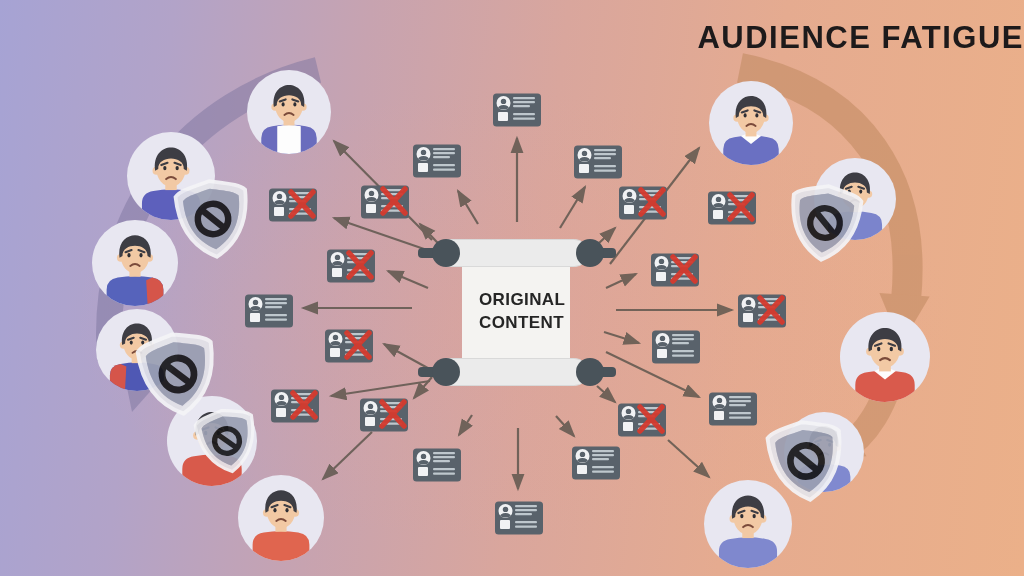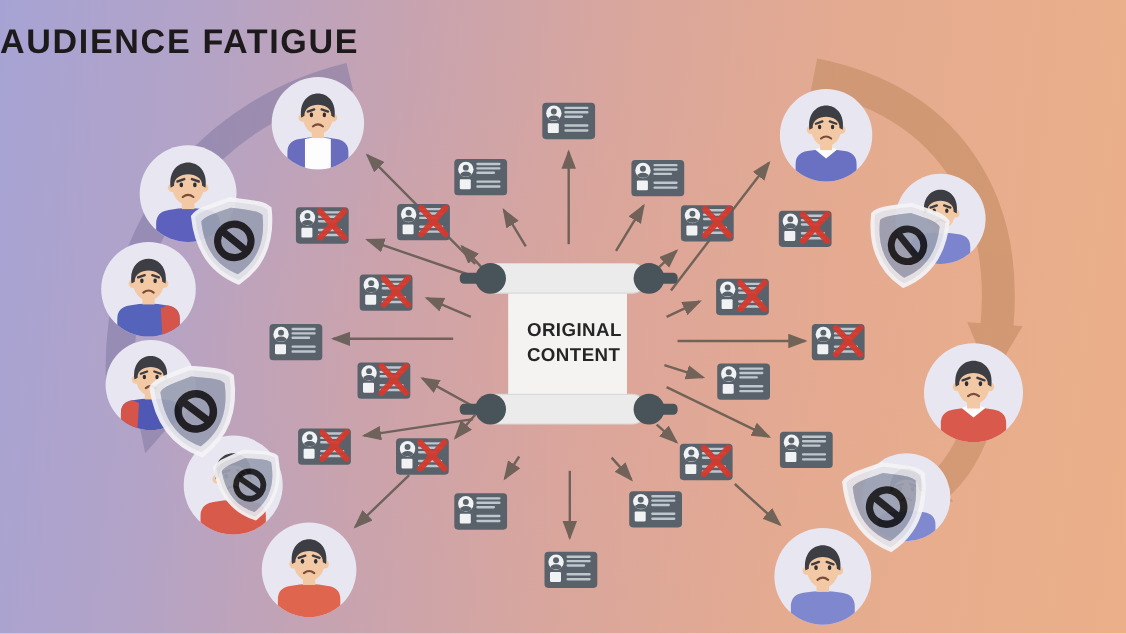--- a/index.html
+++ b/index.html
@@ -5,21 +5,21 @@
   html,body{margin:0;padding:0;}
   body{
     width:1024px;height:576px;overflow:hidden;position:relative;
     font-family:"Liberation Sans", sans-serif;
     background:
       radial-gradient(ellipse 60% 55% at 50% 55%, rgba(226,162,150,.28), rgba(0,0,0,0) 72%),
       linear-gradient(97deg,#a6a3d4 0%,#b2a3c8 16%,#c7a3b0 34%,#d9a69d 52%,#e5ab90 72%,#ebb089 100%);
   }
   .title{
     position:absolute;top:20px;left:0;width:100%;
-    text-align:left;font-size:31px;font-weight:800;letter-spacing:1.5px;
+    text-align:right;font-size:31px;font-weight:800;letter-spacing:1.5px;
     color:#1d1a1b;margin:0;
   }
   #diagram{position:absolute;top:0;left:0;}
 </style>
 </head>
 <body>
 
 <svg id="diagram" width="1024" height="576" viewBox="0 0 1024 576">
     <defs>
   <marker id="ah" markerWidth="9" markerHeight="7" refX="7" refY="3" orient="auto">

